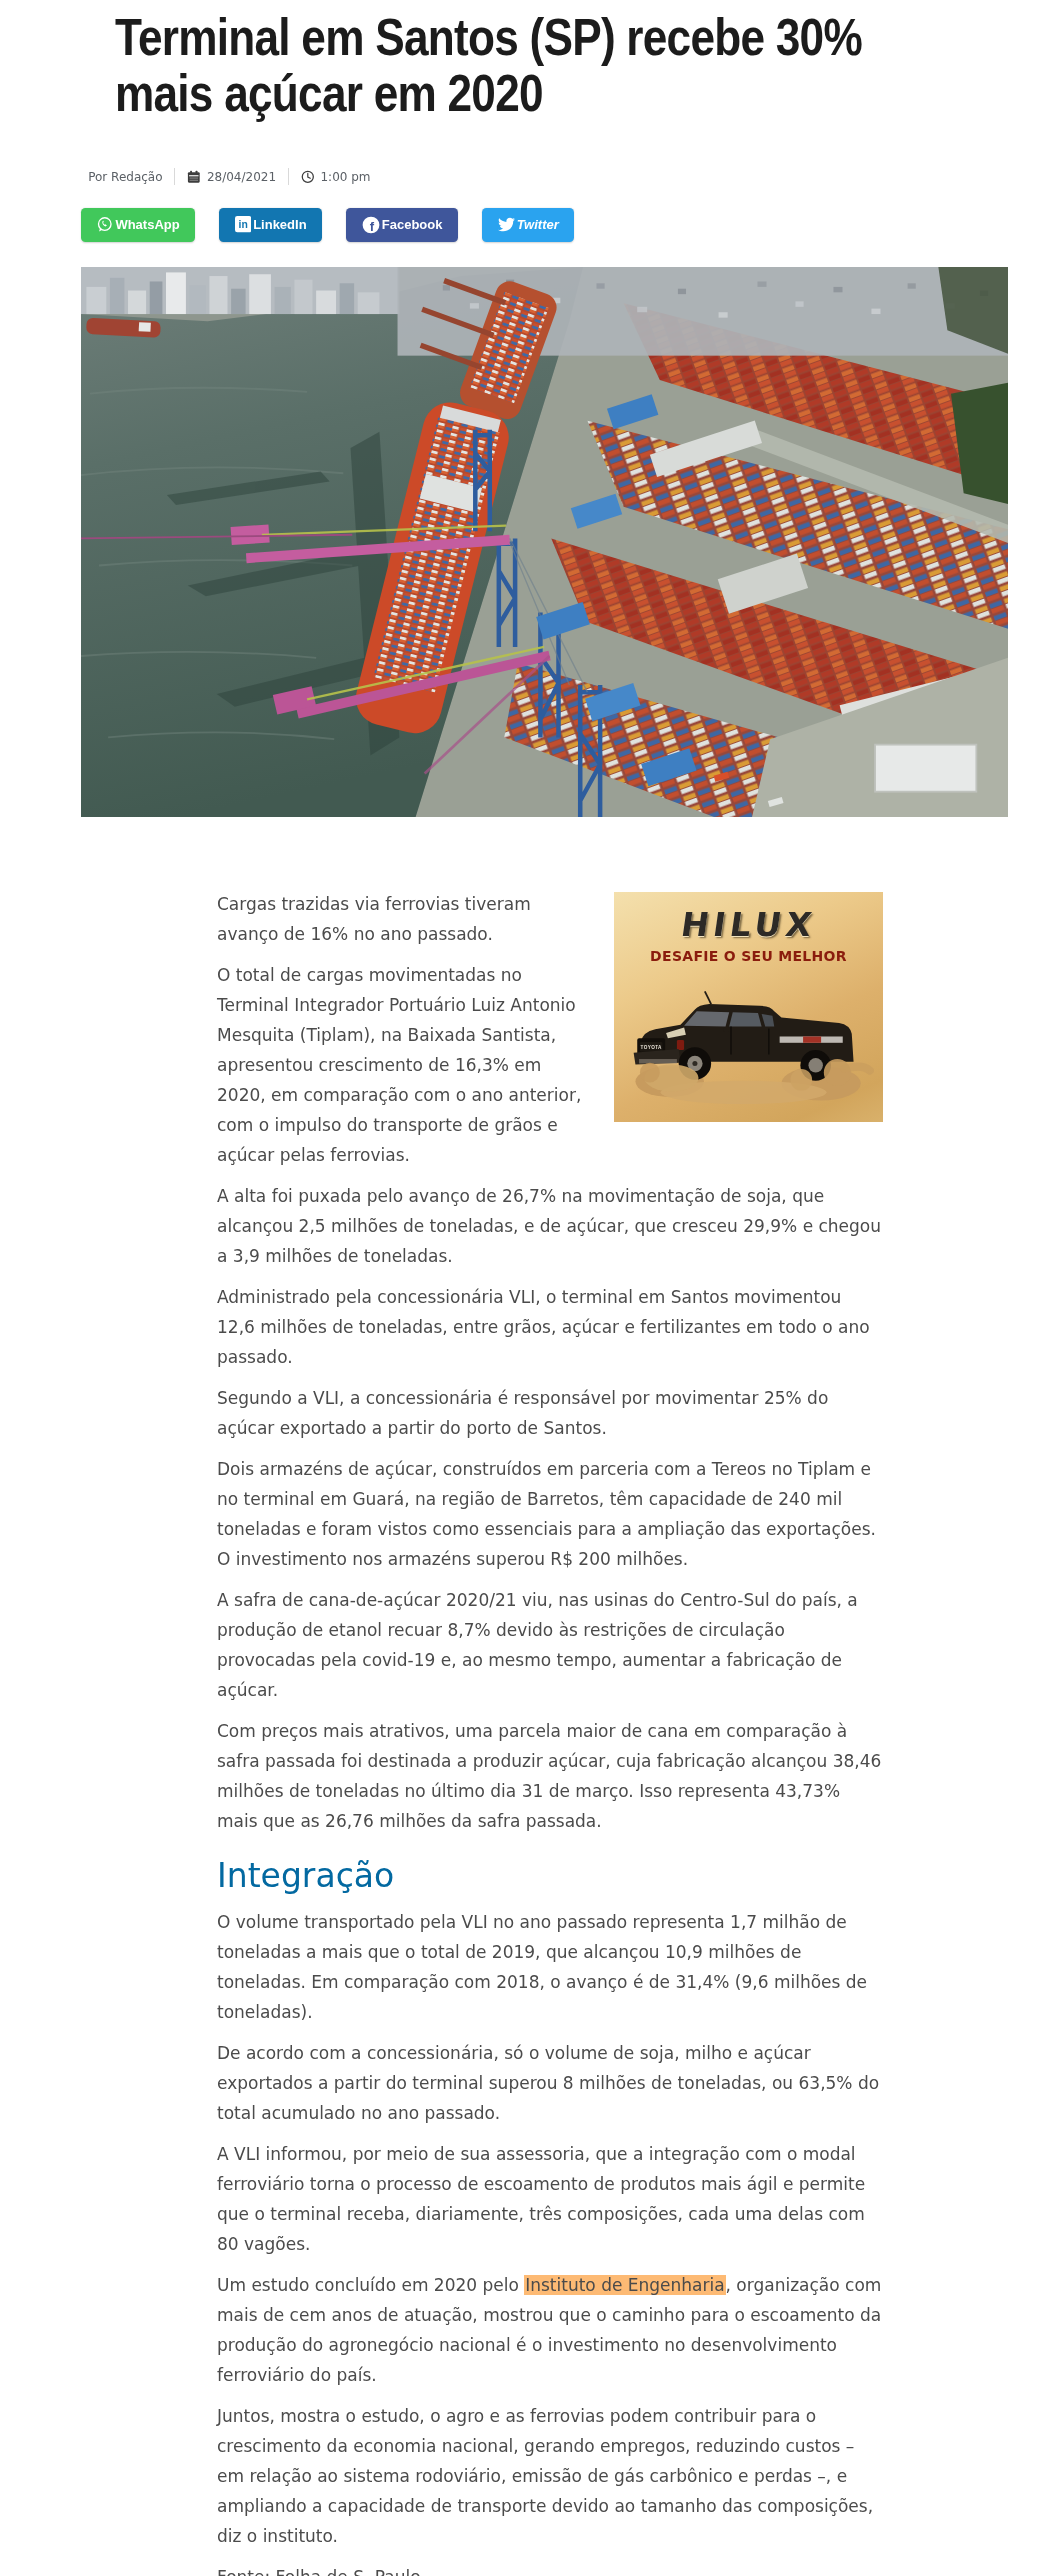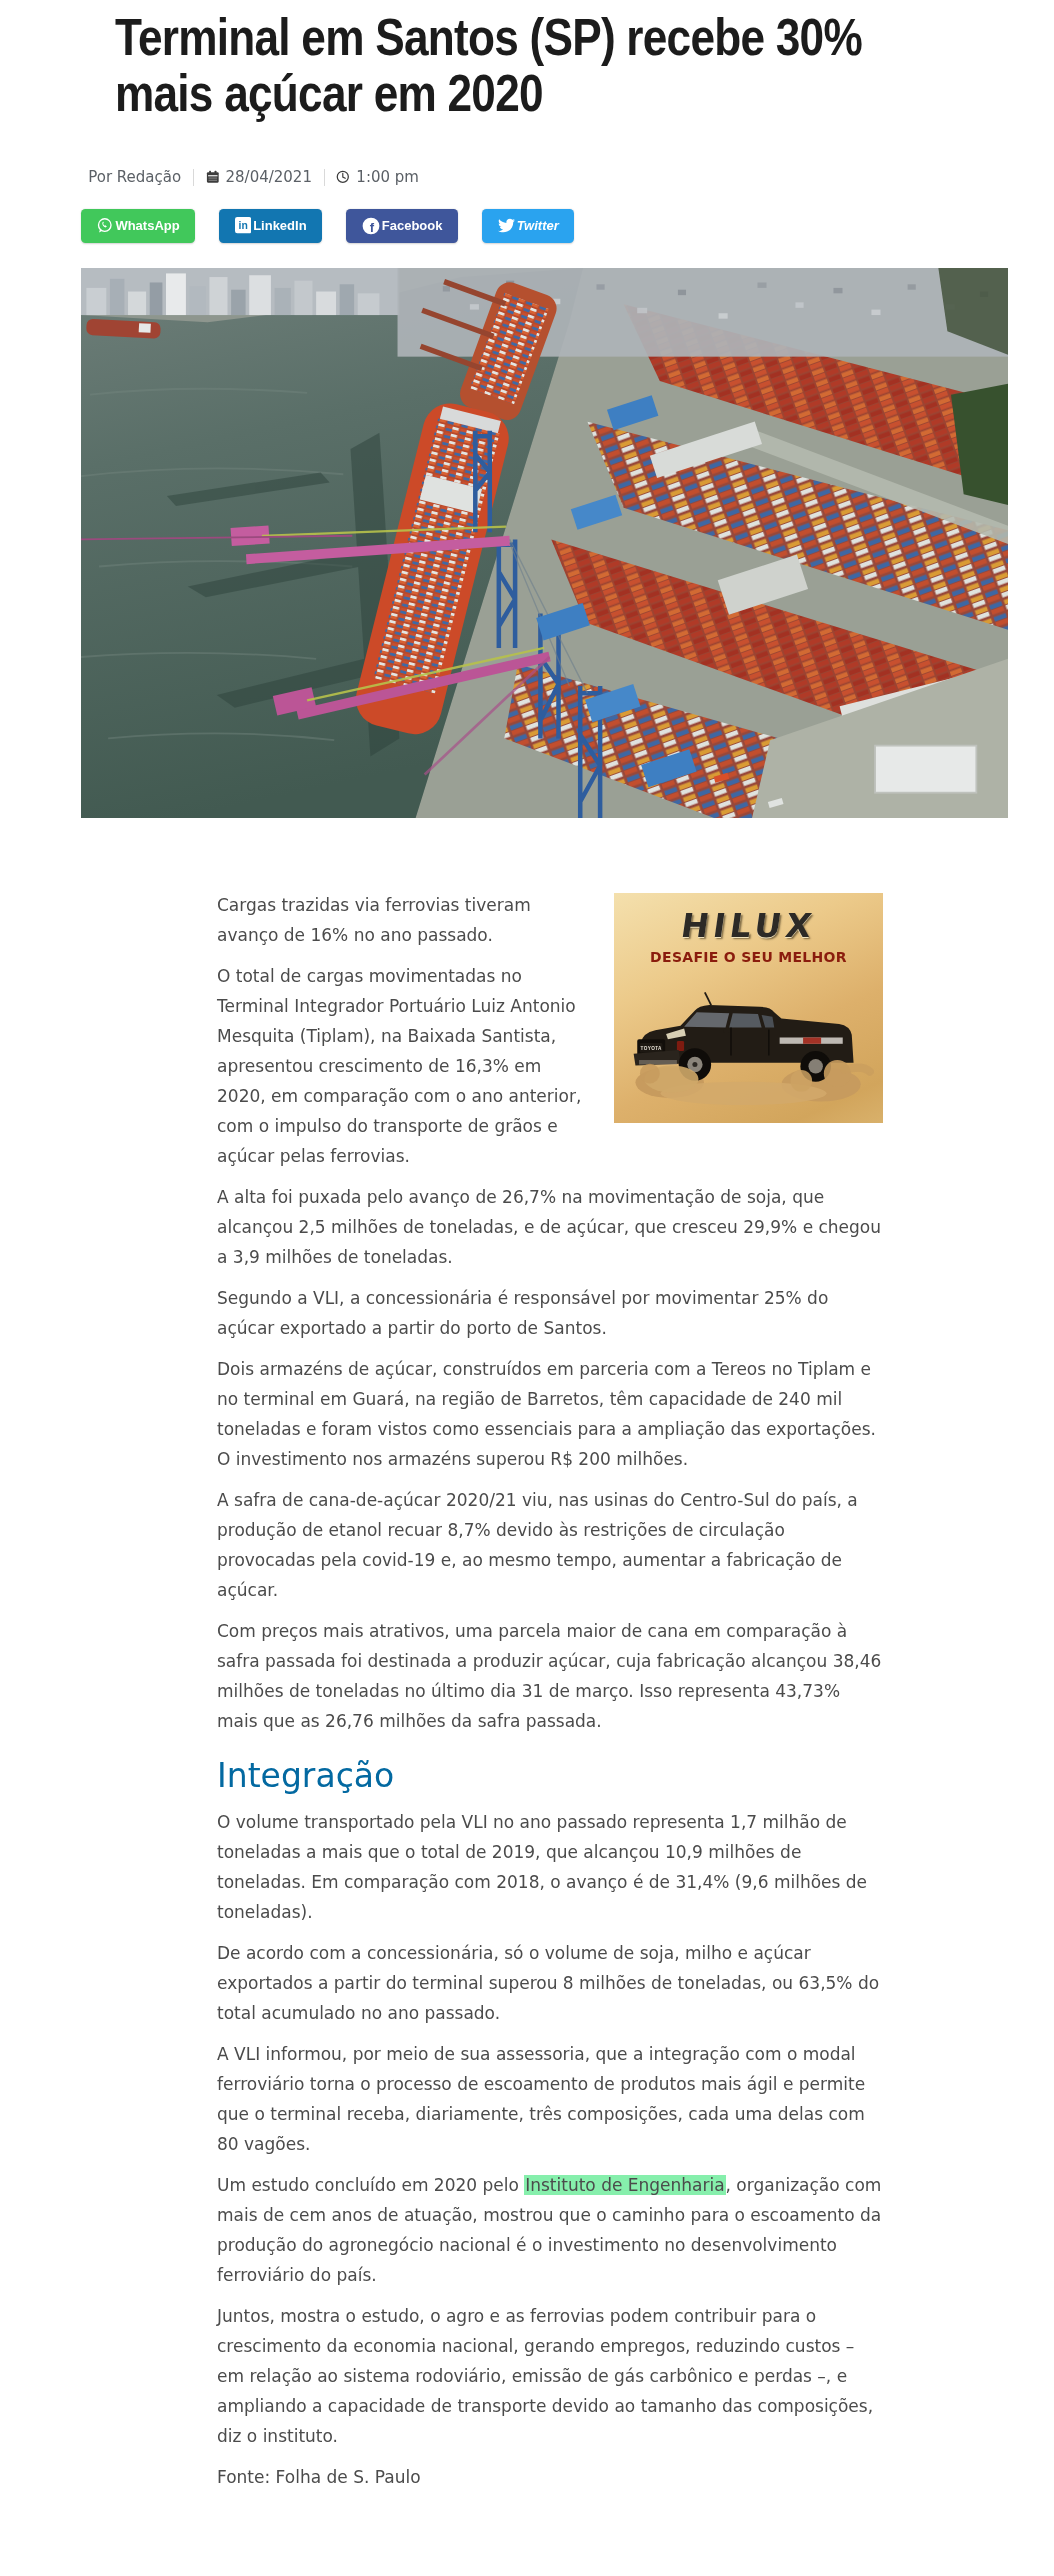--- a/index.html
+++ b/index.html
@@ -14,21 +14,21 @@
   
   h1.title {
     margin:0 0 0 34px; width:977px;
     font-size:52px; line-height:56px; font-weight:700;
     letter-spacing:-0.9px; color:#1c1c1c;
     transform:scaleX(.85); transform-origin:0 0;
     font-family:"Liberation Sans", sans-serif;
   }
   .byline {
     margin:47px 0 0 7.2px; display:flex; align-items:center; gap:11.8px;
-    color:#5b6066; font-size:15px;
+    color:#5b6066; font-size:12px;
   }
   .byline .grp { display:flex; align-items:center; gap:6.3px; }
   .vsep { width:0.9px; height:17px; background:#d9d9d9; }
 
   
   .share-row { margin-top:22.6px; display:flex; gap:24.4px; }
   .share-btn {
     height:34px; border-radius:4.5px; display:flex; align-items:center; gap:2px;
     padding:0 15.4px; color:#fff; font-weight:700; font-size:13px;
     font-family:"Liberation Sans", sans-serif; text-decoration:none; cursor:pointer;
@@ -45,21 +45,21 @@
   
   .article {
     width:666px; margin:72px 0 0 136px;
     color:#4b4b4b; font-size:17px; line-height:30px;
   }
   .article p { margin:0 0 11px 0; }
   .article h2 {
     font-size:33px; line-height:33px; font-weight:400; color:#0369a1;
     margin:23.5px 0 14.5px 0;
   }
-  .hl { background:#86efac; padding:0 0.9px; }
+  .hl { background:#fdba74; padding:0 0.9px; }
   .source { margin-top:16.3px; }
 
   
   .ad {
     float:right; width:269px; height:230px; margin:3.6px 0 9px 23.5px;
     position:relative; overflow:hidden;
     background:linear-gradient(155deg,#f4e0ad 0%,#ecca8a 32%,#ddb06b 62%,#d2a55c 88%,#d9b16b 100%);
     cursor:pointer;
   }
   .ad-brand {
@@ -322,20 +322,21 @@
         <circle cx="28" cy="106" r="11" fill="#c79b5e" opacity="0.85"></circle>
         <circle cx="236" cy="106" r="15" fill="#c79b5e" opacity="0.9"></circle>
         <circle cx="196" cy="114" r="12" fill="#cda263" opacity="0.85"></circle>
         <path d="M244,102 Q264,96 272,104" stroke="#c79b5e" stroke-width="9" fill="none" opacity="0.6" stroke-linecap="round"></path>
       </svg>
     </div>
 
     <p>Cargas trazidas via ferrovias tiveram avanço de 16% no ano passado.</p>
     <p>O total de cargas movimentadas no Terminal Integrador Portuário Luiz Antonio Mesquita (Tiplam), na Baixada Santista, apresentou crescimento de 16,3% em 2020, em comparação com o ano anterior, com o impulso do transporte de grãos e açúcar pelas ferrovias.</p>
     <p>A alta foi puxada pelo avanço de 26,7% na movimentação de soja, que alcançou 2,5 milhões de toneladas, e de açúcar, que cresceu 29,9% e chegou a 3,9 milhões de toneladas.</p>
+    <p>Administrado pela concessionária VLI, o terminal em Santos movimentou 12,6 milhões de toneladas, entre grãos, açúcar e fertilizantes em todo o ano passado.</p>
     <p>Segundo a VLI, a concessionária é responsável por movimentar 25% do açúcar exportado a partir do porto de Santos.</p>
     <p>Dois armazéns de açúcar, construídos em parceria com a Tereos no Tiplam e no terminal em Guará, na região de Barretos, têm capacidade de 240 mil toneladas e foram vistos como essenciais para a ampliação das exportações. O investimento nos armazéns superou R$ 200 milhões.</p>
     <p>A safra de cana-de-açúcar 2020/21 viu, nas usinas do Centro-Sul do país, a produção de etanol recuar 8,7% devido às restrições de circulação provocadas pela covid-19 e, ao mesmo tempo, aumentar a fabricação de açúcar.</p>
     <p>Com preços mais atrativos, uma parcela maior de cana em comparação à safra passada foi destinada a produzir açúcar, cuja fabricação alcançou 38,46 milhões de toneladas no último dia 31 de março. Isso representa 43,73% mais que as 26,76 milhões da safra passada.</p>
 
     <h2>Integração</h2>
 
     <p>O volume transportado pela VLI no ano passado representa 1,7 milhão de toneladas a mais que o total de 2019, que alcançou 10,9 milhões de toneladas. Em comparação com 2018, o avanço é de 31,4% (9,6 milhões de toneladas).</p>
     <p>De acordo com a concessionária, só o volume de soja, milho e açúcar exportados a partir do terminal superou 8 milhões de toneladas, ou 63,5% do total acumulado no ano passado.</p>
     <p>A VLI informou, por meio de sua assessoria, que a integração com o modal ferroviário torna o processo de escoamento de produtos mais ágil e permite que o terminal receba, diariamente, três composições, cada uma delas com 80 vagões.</p>

